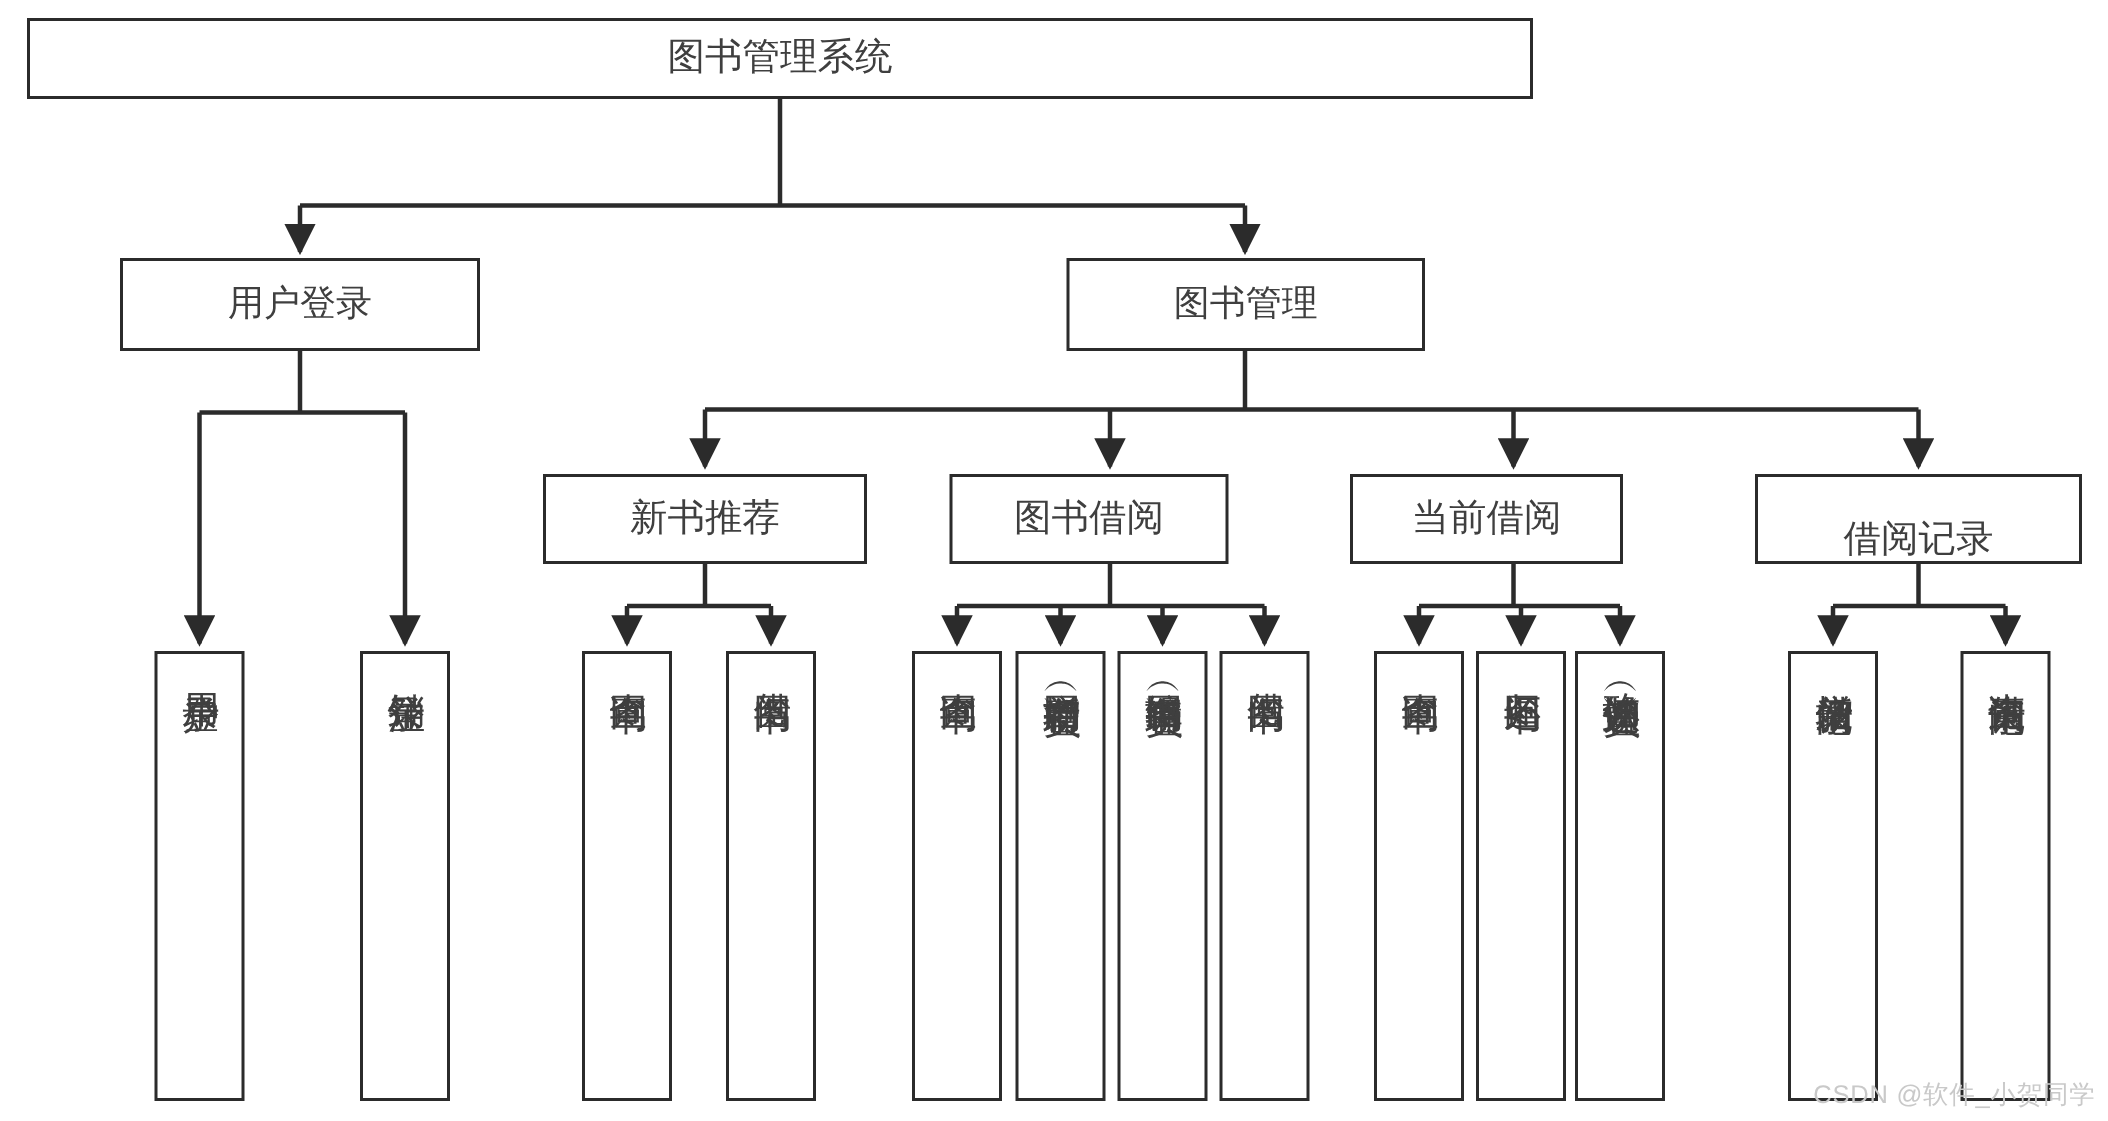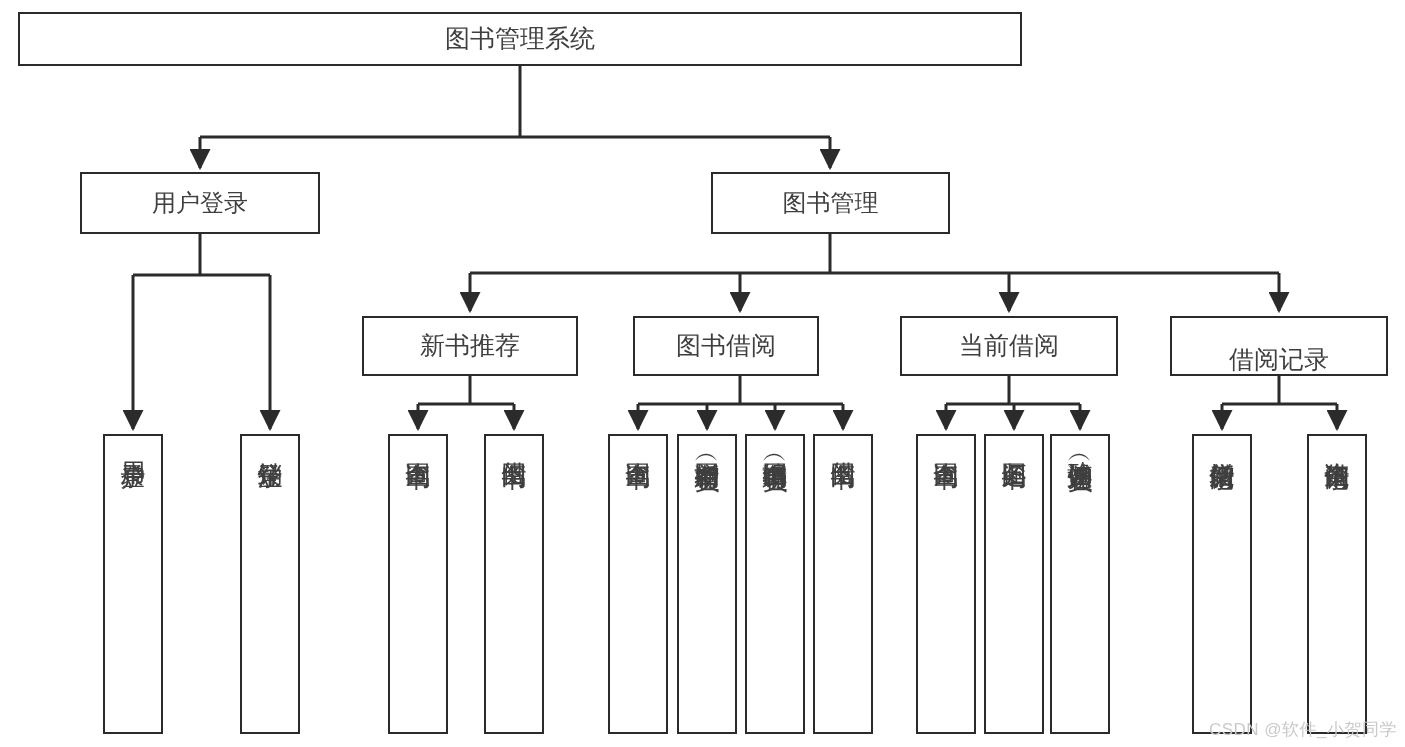--- a/index.html
+++ b/index.html
@@ -131,21 +131,21 @@
   <div class="node node-l2" style="left:711px; top:172px; width:239px; height:62px;">
     <span class="label">图书管理</span>
   </div>
 
   <div class="node node-l3" style="left:362px; top:316px; width:216px; height:60px;">
     <span class="label">新书推荐</span>
   </div>
   <div class="node node-l3" style="left:633px; top:316px; width:186px; height:60px;">
     <span class="label">图书借阅</span>
   </div>
-  <div class="node node-l3" style="left:900px; top:316px; width:218px; height:60px;">
+  <div class="node node-l3" style="left:900px; top:316px; width:182px; height:60px;">
     <span class="label">当前借阅</span>
   </div>
   <div class="node node-l3" style="left:1170px; top:316px; width:218px; height:60px;align-items:flex-end;">
     <span class="label">借阅记录</span>
   </div>
 
   <div class="node node-leaf" style="left:103px; top:434px; width:60px; height:300px;">
     <span class="label">用户登录</span>
   </div>
   <div class="node node-leaf" style="left:240px; top:434px; width:60px; height:300px;">

